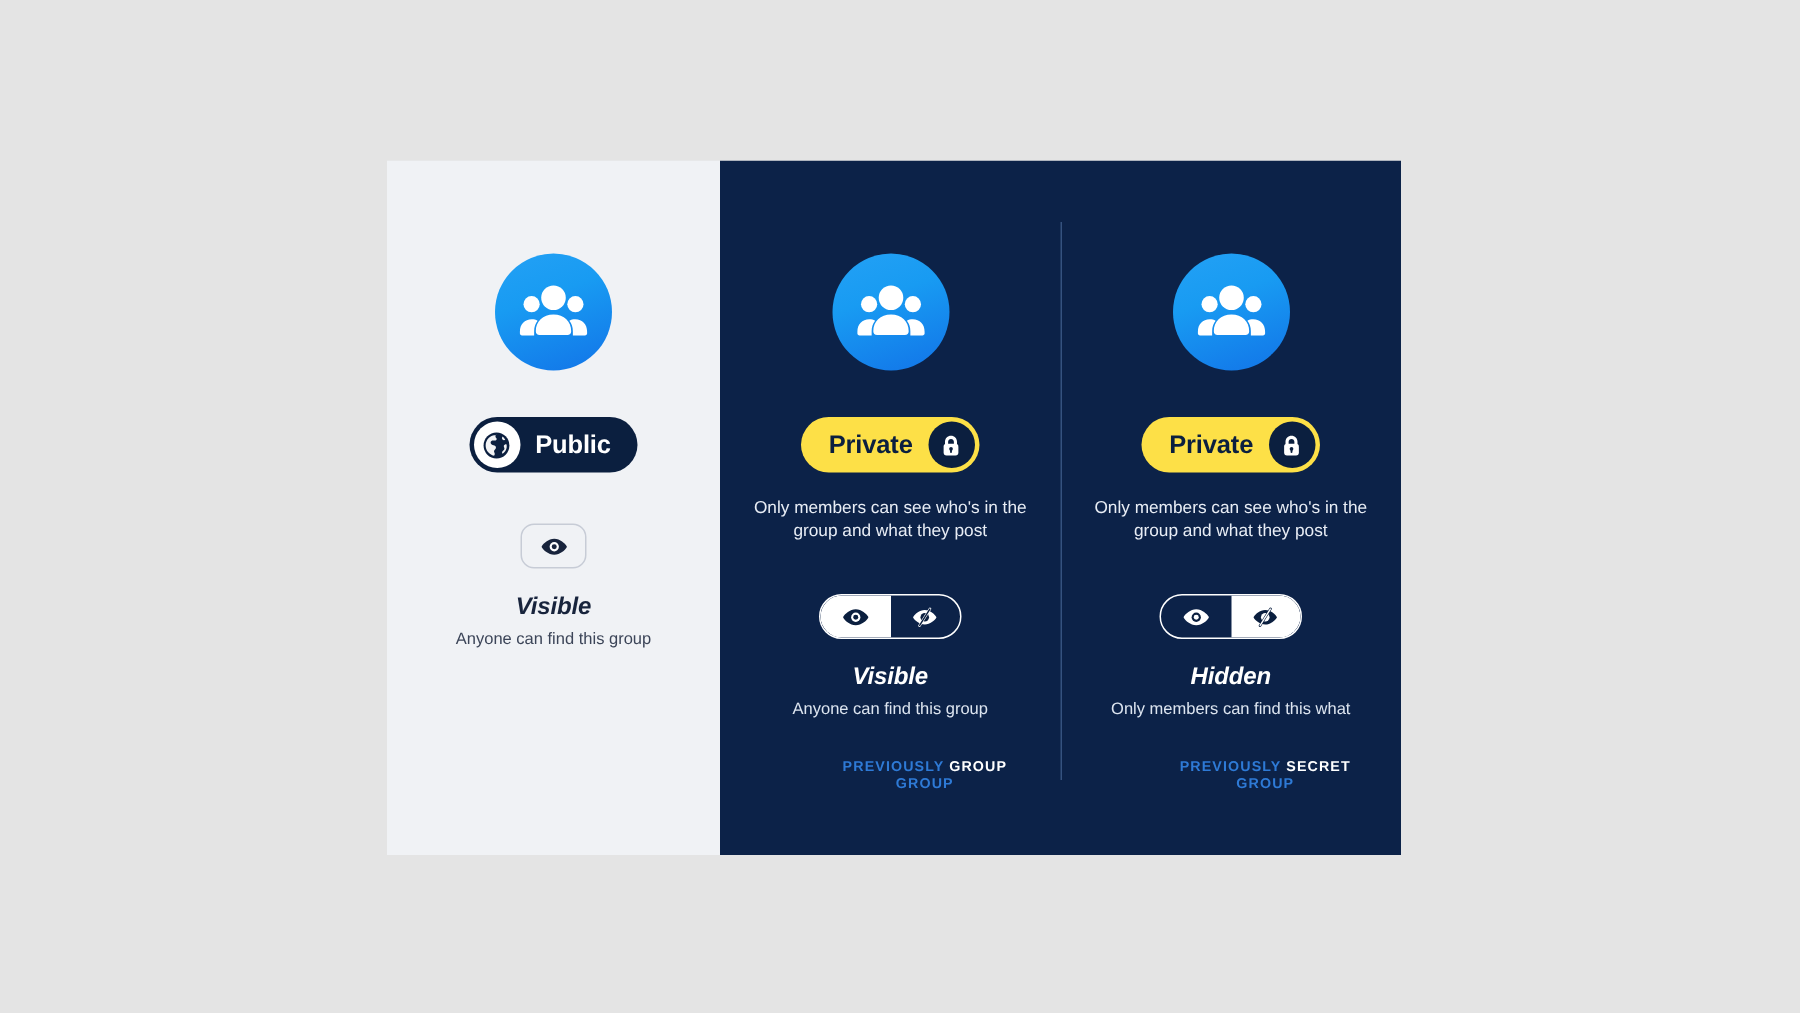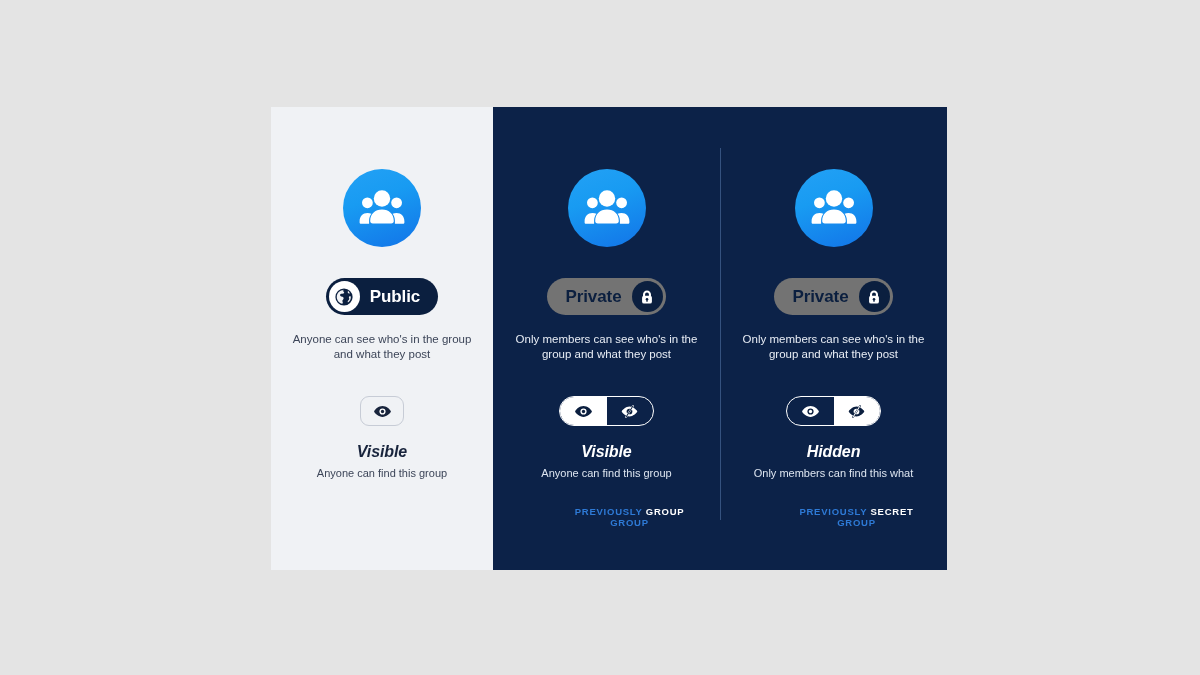--- a/index.html
+++ b/index.html
@@ -9,21 +9,21 @@
   body {
     width: 1200px;
     height: 675px;
     background: #e4e4e4;
     font-family: "Liberation Sans", sans-serif;
     overflow: hidden;
   }
 
   .stage {
     position: absolute;
-    left: 271px;
+    left: 258px;
     top: 107px;
     width: 676px;
     height: 463px;
     display: flex;
     overflow: hidden;
   }
 
   
   .panel {
     position: relative;
@@ -76,21 +76,21 @@
     border-radius: 19px;
     display: flex;
     align-items: center;
     box-sizing: border-box;
   }
   .pill-public {
     background: #0b1f3f;
     padding: 0 18px 0 3px;
   }
   .pill-private {
-    background: #737373;
+    background: #fde047;
     padding: 0 3px 0 18px;
   }
   .pill-badge {
     width: 31px;
     height: 31px;
     border-radius: 50%;
     display: flex;
     align-items: center;
     justify-content: center;
     flex: 0 0 auto;
@@ -208,21 +208,20 @@
         <svg width="22" height="22" viewBox="0 0 24 24" aria-hidden="true">
           <circle cx="12" cy="12" r="9.4" fill="#0b1f3f"></circle>
           <path d="M12 3.6c-1.0 1.1-1.0 2.3-.2 3.0.7.6.4 1.5-.5 1.7-1.1.3-2.2-.2-3.0.4-.9.7-.7 2.0.2 2.6.8.6 1.9.4 2.6 1.0.8.7.6 1.9-.2 2.6-.7.6-.9 1.5-.4 2.3.4.7.3 1.5-.3 2.2-3.5-.7-6.1-3.8-6.1-7.4 0-4.2 3.4-7.6 7.6-7.6z" fill="#ffffff" opacity="0.95"></path>
           <path d="M15.6 5.0c1.2.6 2.2 1.6 2.8 2.8-.6.5-1.5.5-2.0-.1-.5-.6-.5-1.5-.1-2.1.1-.2-.3-.5-.7-.6z" fill="#ffffff" opacity="0.95"></path>
           <path d="M19.3 11.2c.6 2.6-.6 5.4-3.0 6.8-.5-.9-.2-1.9.6-2.4.9-.5 1.1-1.6.6-2.4-.4-.7-.1-1.6.7-1.9.4-.2.8-.2 1.1-.1z" fill="#ffffff" opacity="0.95"></path>
         </svg>
       </span>
       <span class="pill-label">Public</span>
     </div>
 
-    <div class="desc">Anyone can see who's in the group and what they post</div>
 
     <div class="vis-slot">
       <div class="vis-single">
         <svg width="19" height="19" viewBox="0 0 24 24" aria-hidden="true">
           <path d="M12 5.2c-5.0 0-9.1 4.0-10.4 6.2-.3.4-.3.9 0 1.3C2.9 14.8 7.0 18.8 12 18.8s9.1-4.0 10.4-6.1c.3-.4.3-.9 0-1.3C21.1 9.2 17.0 5.2 12 5.2z" fill="#18243c"></path>
           <circle cx="12" cy="12" r="3.9" fill="#ffffff"></circle>
           <circle cx="12" cy="12" r="2.1" fill="#18243c"></circle>
         </svg>
       </div>
     </div>

